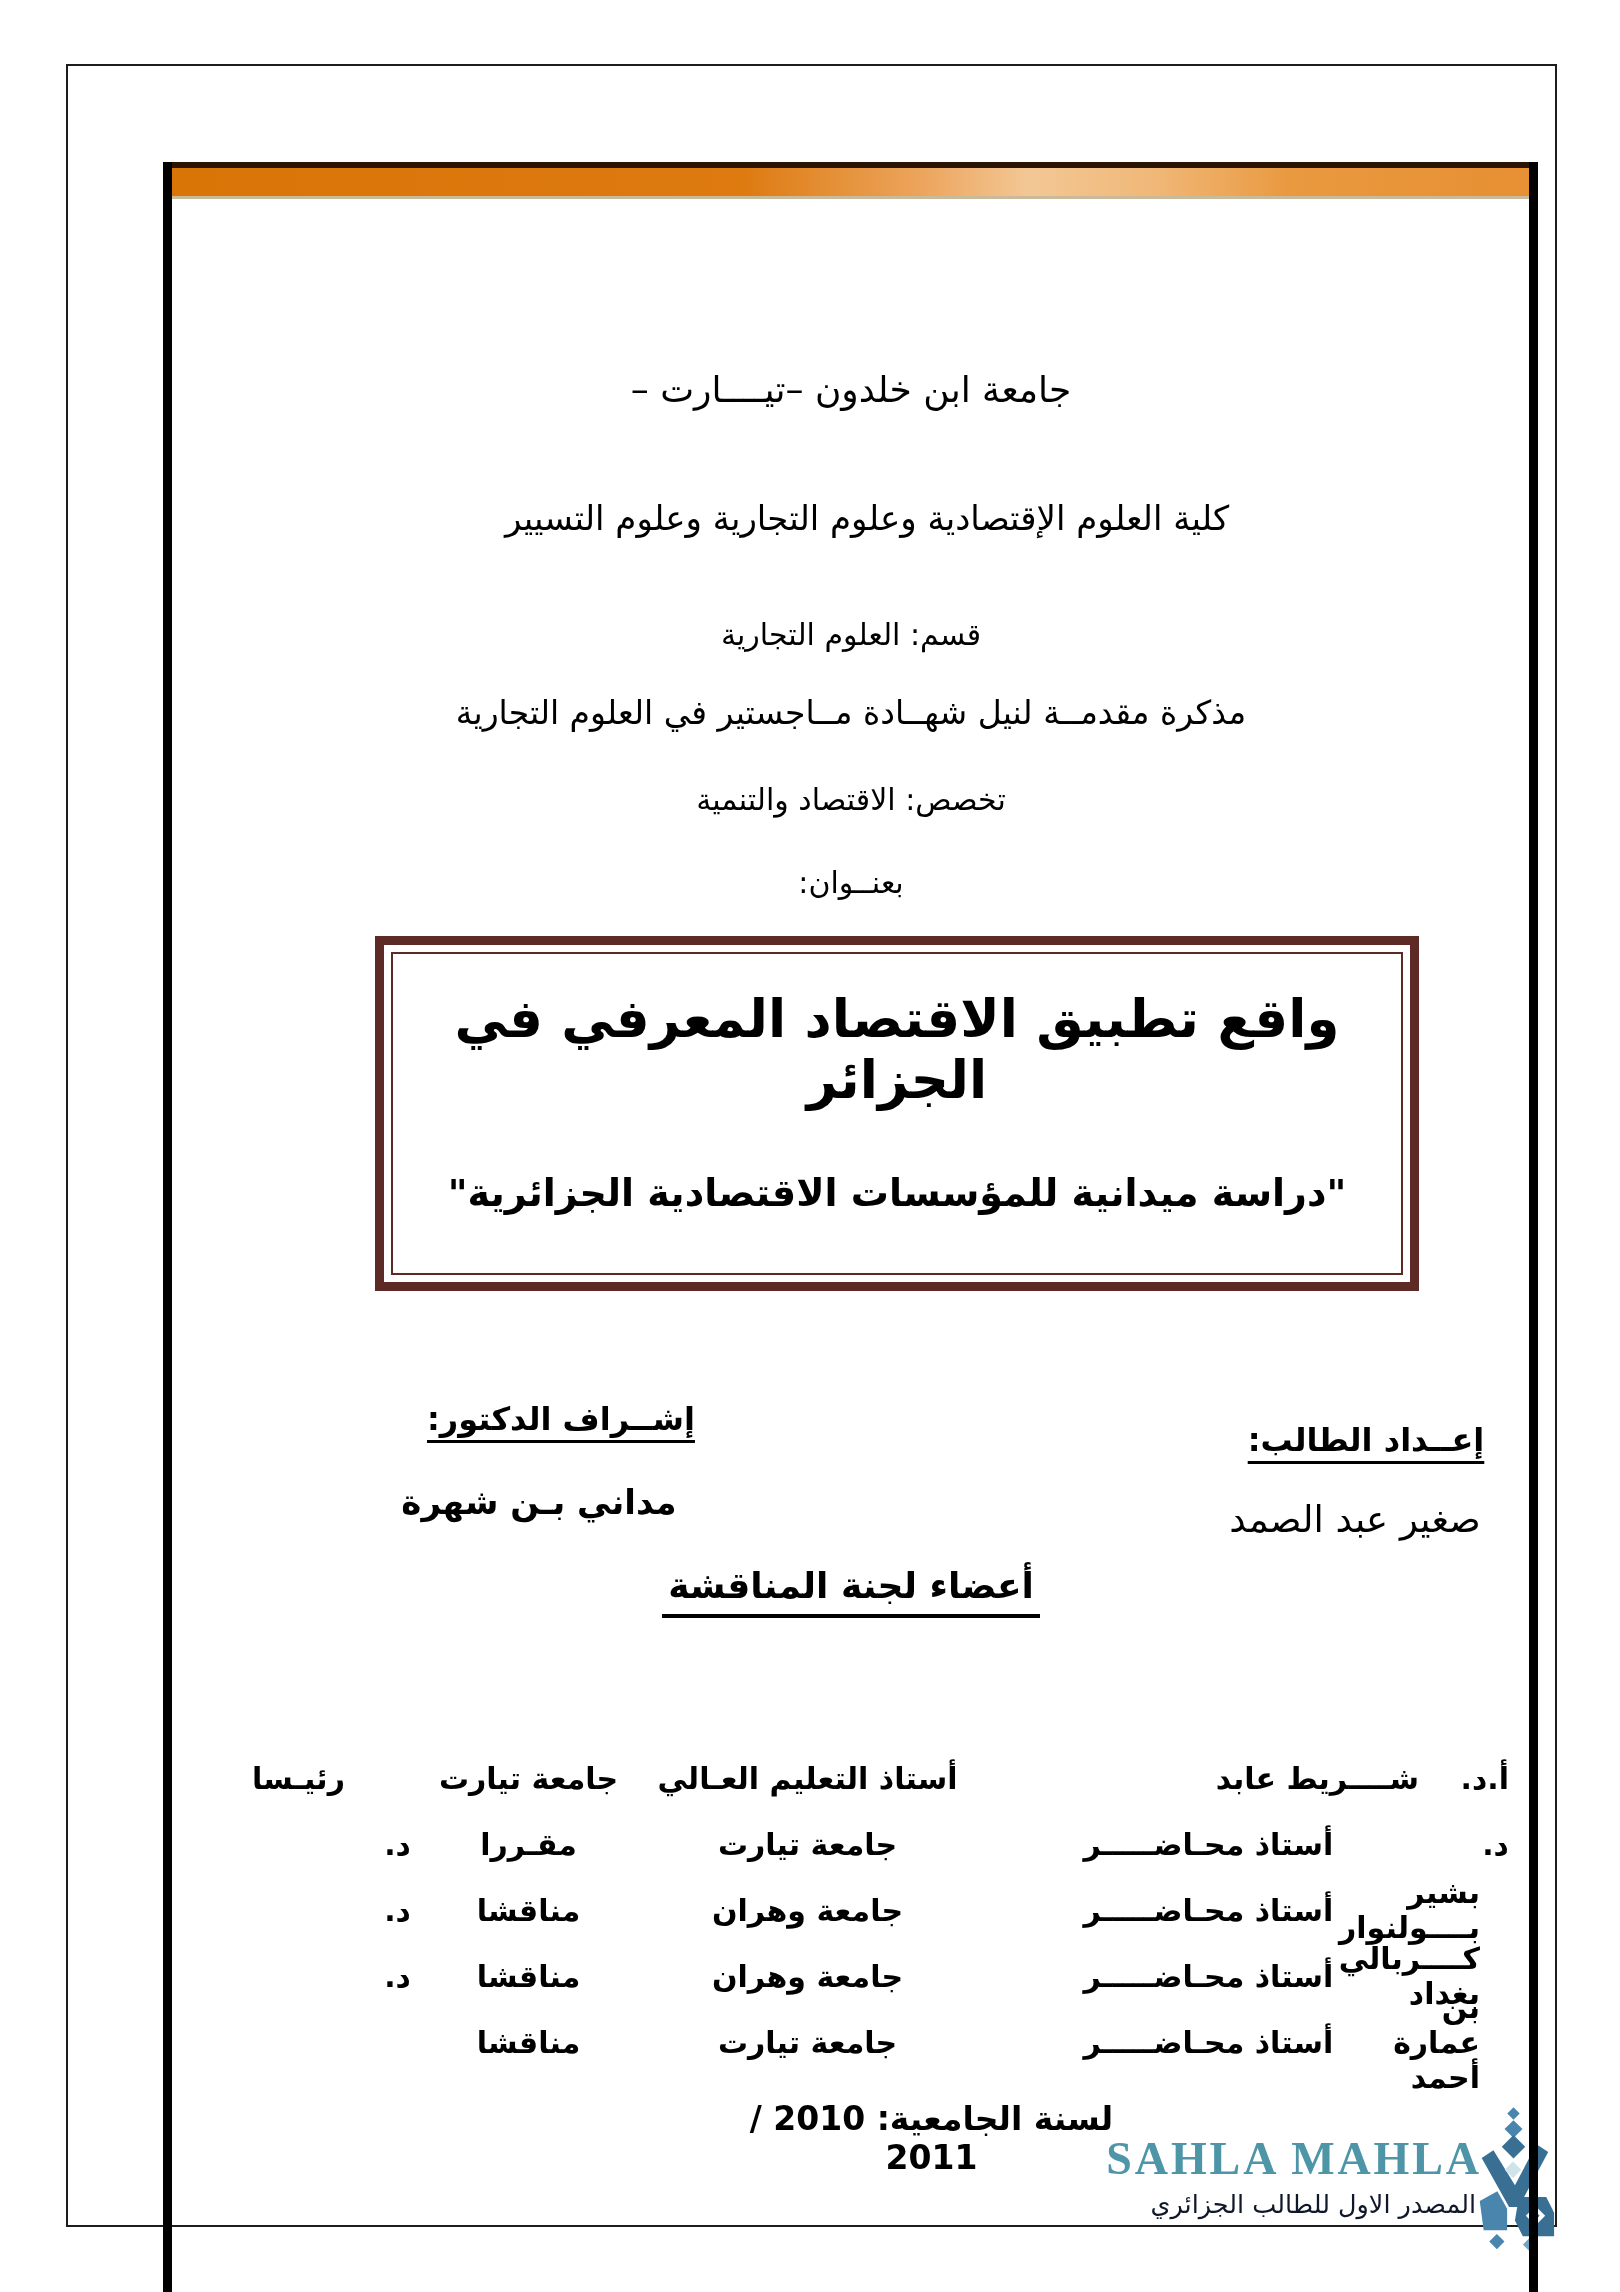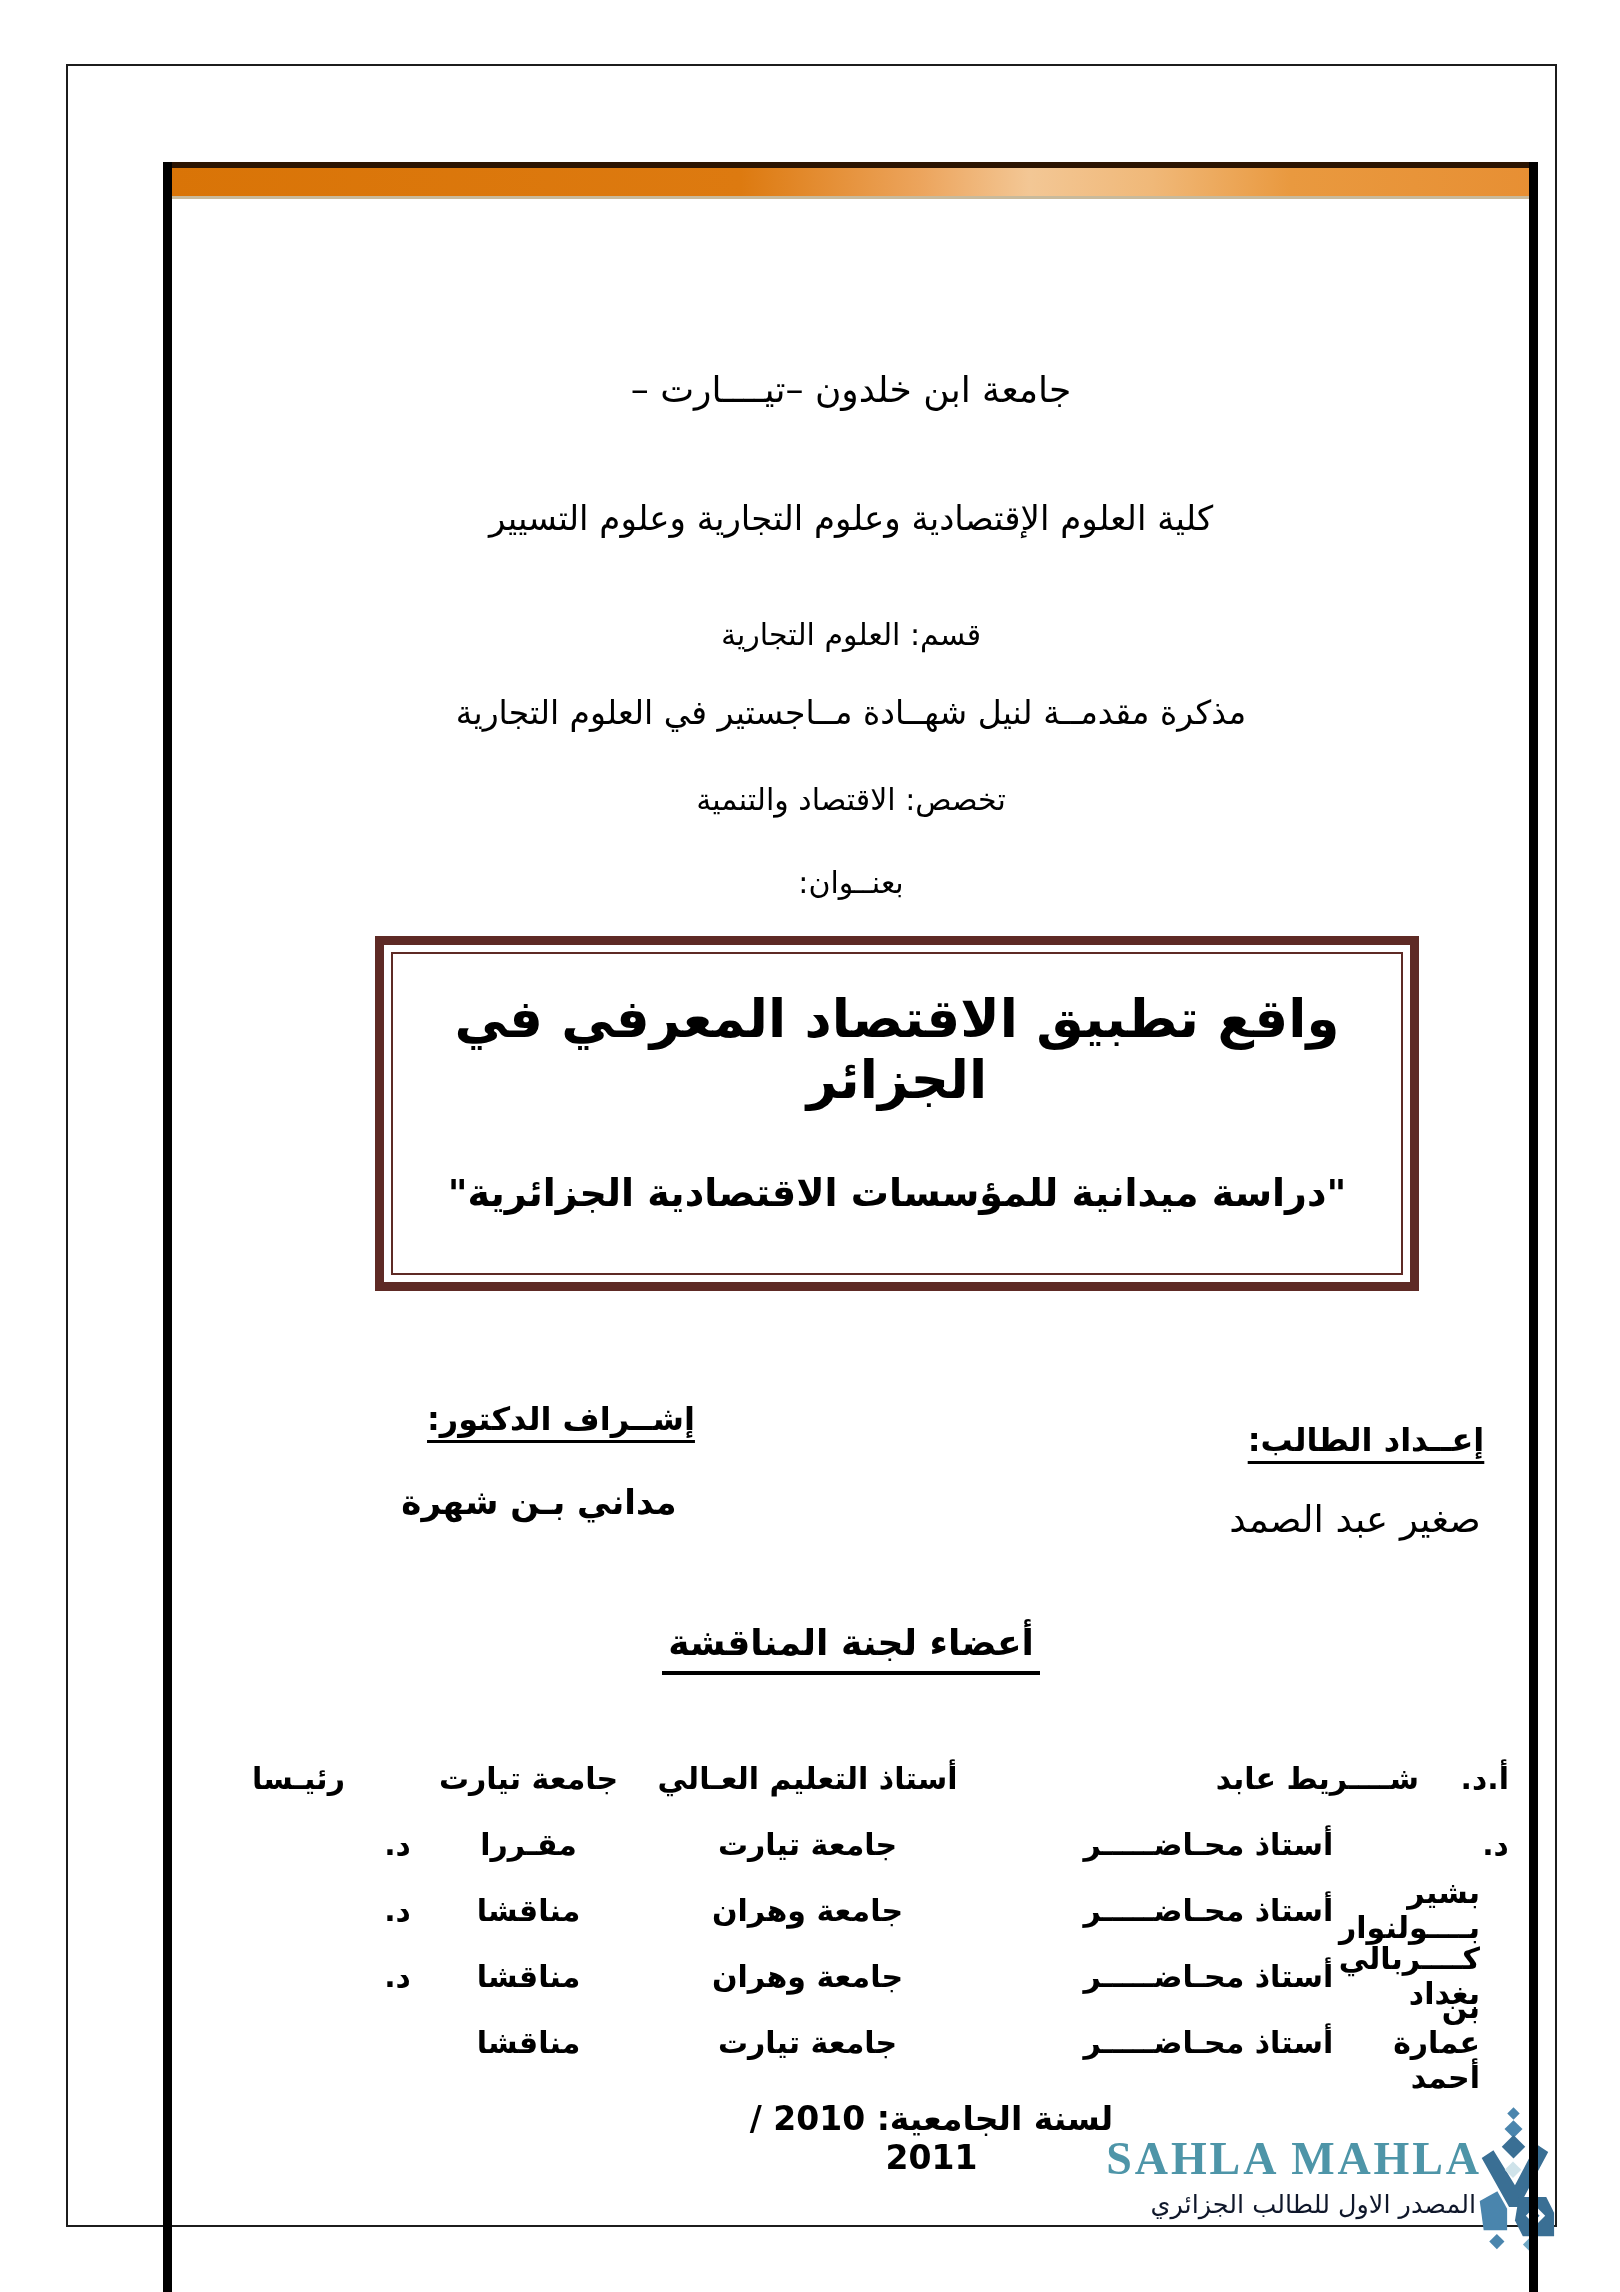--- a/index.html
+++ b/index.html
@@ -17,38 +17,38 @@
   .vline-right{left:1529px;}
 
   
   .top-bar{left:163px;top:162px;width:1375px;height:28px;z-index:2;
            border-top:6.9px solid #2b1402;border-bottom:3.9px solid #c9ba9b;
            background:linear-gradient(90deg,#d97407 0%,#dd7a10 42%,#eca45c 55%,
                       #f3c795 63%,#f0b878 72%,#e9993f 82%,#e78f33 100%);}
 
   .content-line{left:172px;width:1358px;text-align:center;z-index:3;
                 direction:rtl;font-weight:normal;line-height:1.35;}
-  .fz37{font-size:36px;} .fz35{font-size:34px;} .fz34{font-size:33px;}
+  .fz37{font-size:36px;} .fz35{font-size:34px;margin-left:16px;} .fz34{font-size:33px;}
   .fz31{font-size:30px;}
 
   
   .title-box{left:375px;top:936px;width:1044px;height:355px;z-index:3;
              border:9.8px solid #5e2a25;background:#fff;box-sizing:border-box;}
   .title-box-inner{position:absolute;left:6.9px;top:6.9px;right:6.9px;bottom:6.9px;
              border:2.9px solid #5e2a25;text-align:center;direction:rtl;}
   .thesis-title{margin-top:34px;font-size:53px;font-weight:bold;direction:rtl;}
   .thesis-subtitle{margin-top:61px;font-size:38px;font-weight:bold;direction:rtl;}
 
   .person-label{z-index:3;direction:rtl;font-weight:bold;font-size:32px;
                 text-align:center;text-decoration:underline;
                 text-decoration-thickness:2.9px;text-underline-offset:9.8px;}
   .person-name{z-index:3;direction:rtl;font-weight:bold;font-size:34px;text-align:center;}
   .student-name{font-weight:normal;font-size:37px;}
 
-  .committee-heading{left:172px;top:1622px;width:1358px;text-align:center;z-index:3;}
+  .committee-heading{left:172px;top:1565px;width:1358px;text-align:center;z-index:3;}
   .committee-heading span{display:inline-block;direction:rtl;font-weight:bold;
                 font-size:36px;border-bottom:4.9px solid #000;padding:0 5.9px 7.8px 5.9px;}
 
   .committee{left:186px;top:1745px;width:1323px;z-index:3;direction:rtl;
              display:grid;grid-template-columns:61px 1fr 323px 235px 225px;
              grid-auto-rows:66px;align-items:center;
              font-weight:bold;font-size:30px;}
   .committee .c-prefix{text-align:right;}
   .committee .c-name{text-align:right;padding-right:29px;}
   .committee .c-title,.committee .c-univ,.committee .c-role{text-align:center;}

